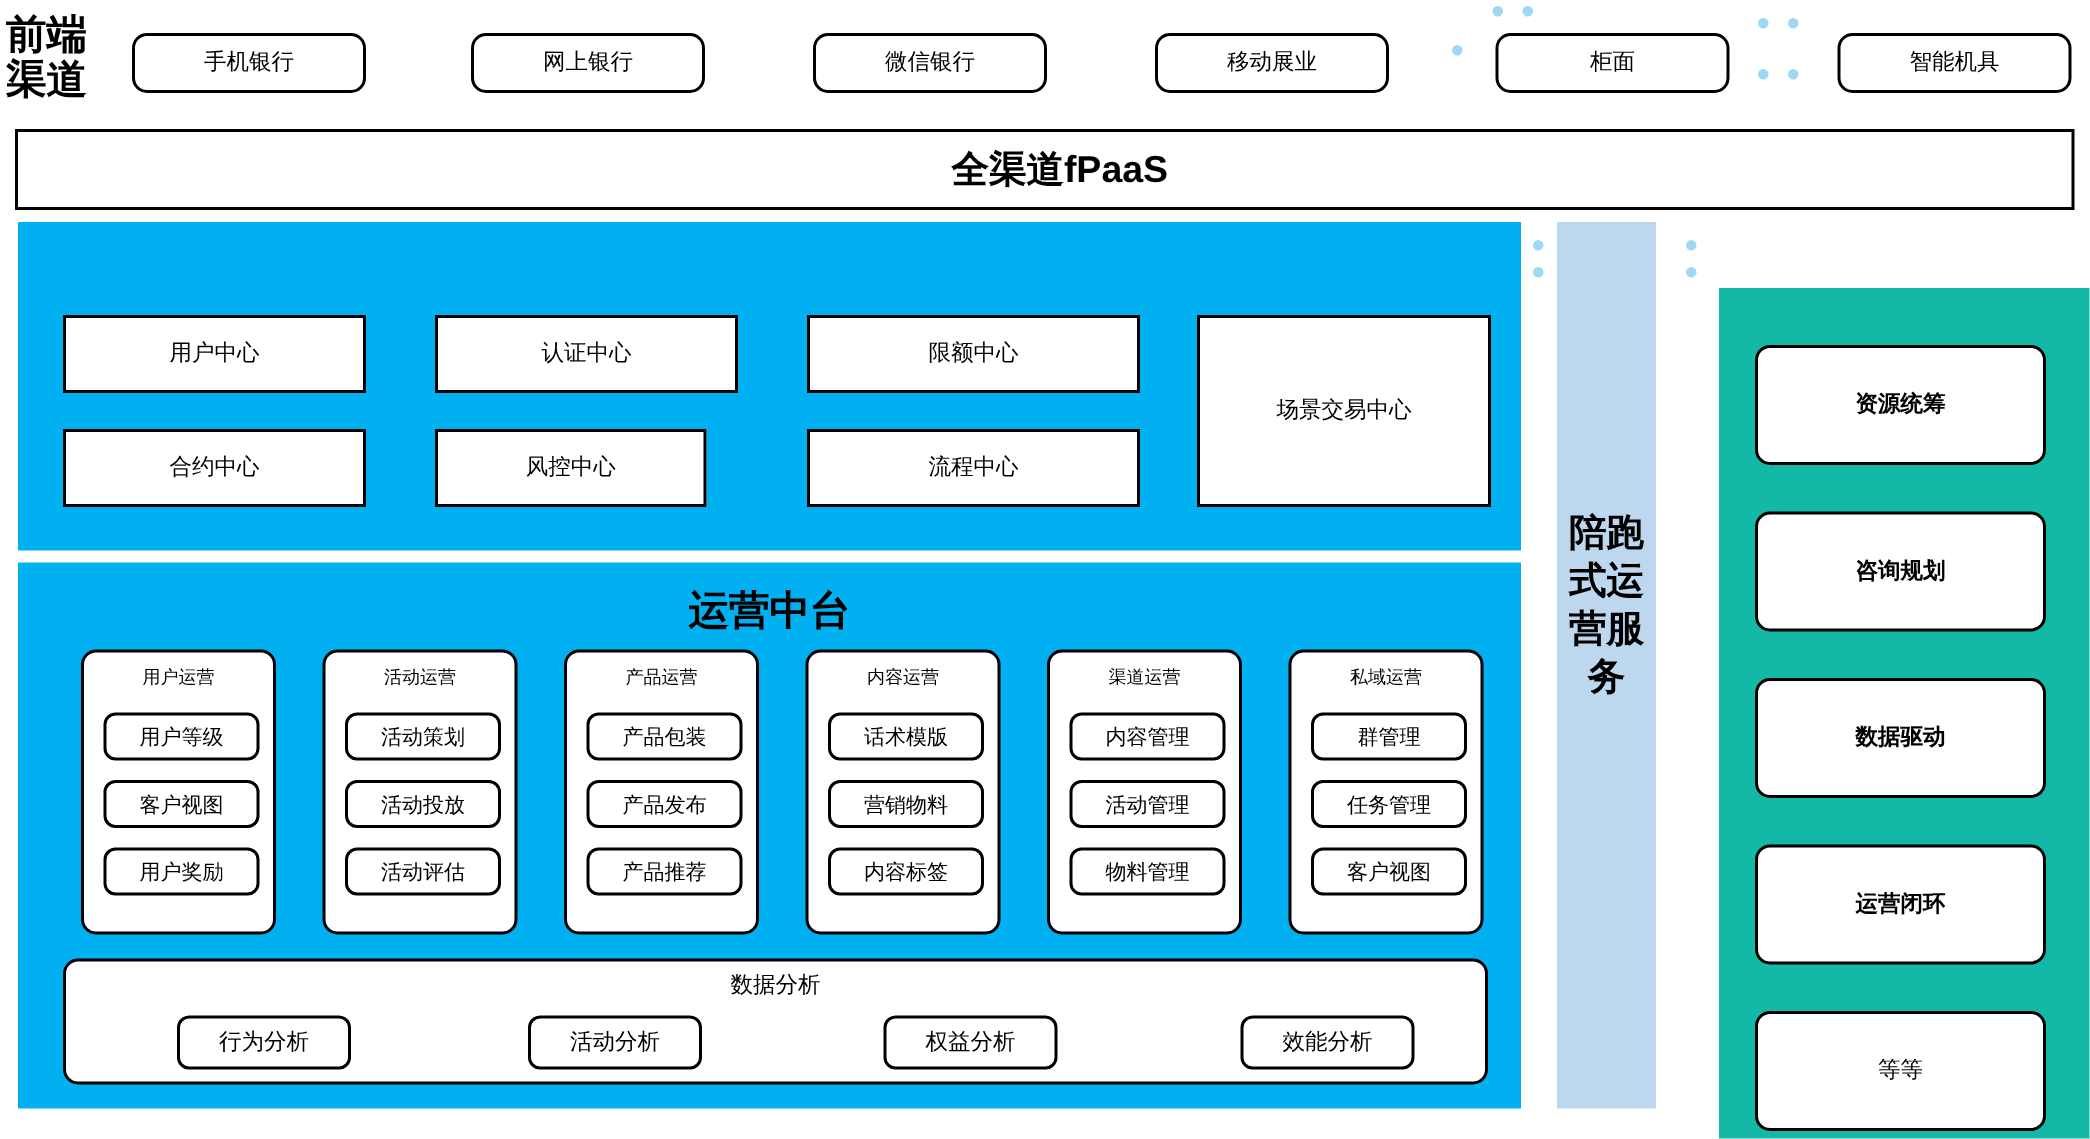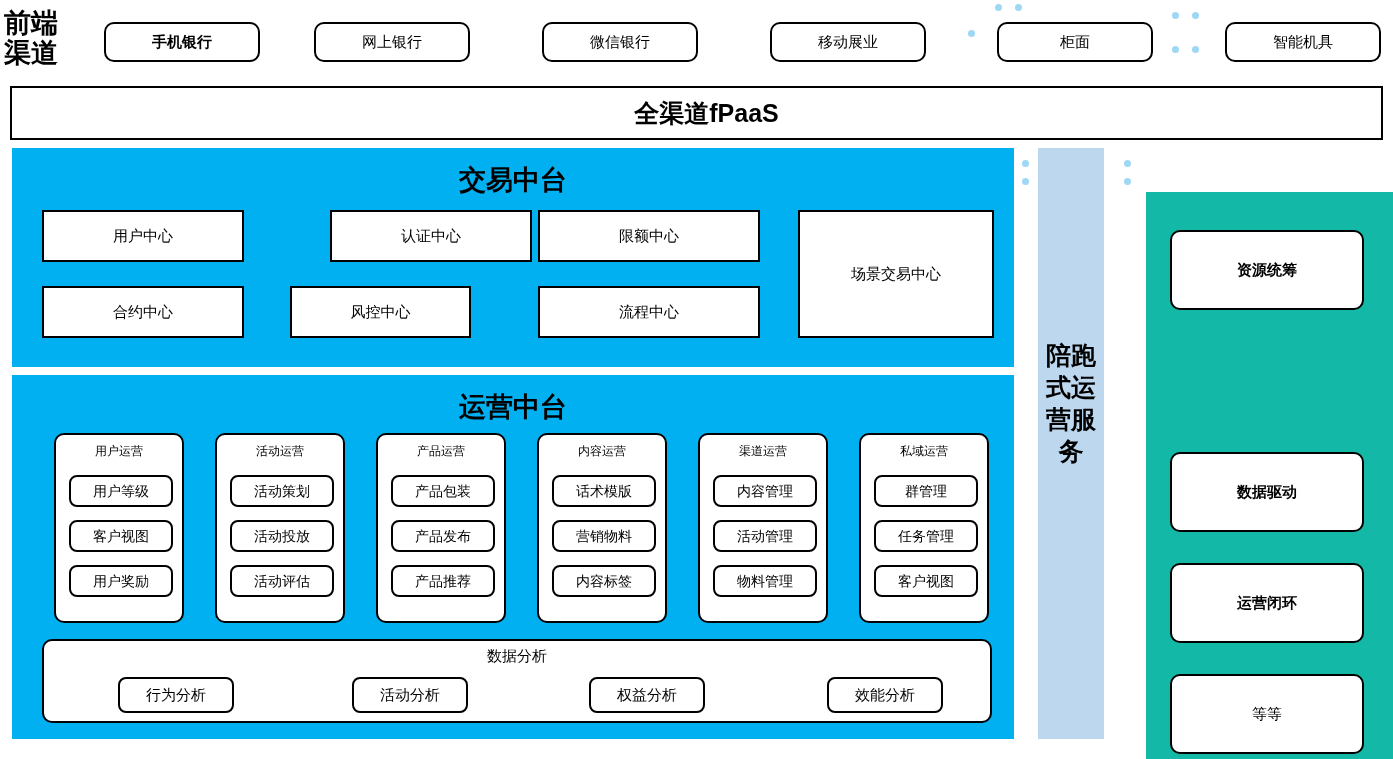--- a/index.html
+++ b/index.html
@@ -257,35 +257,34 @@
   <div class="speck" style="left:1022px;top:160px;"></div>
   <div class="speck" style="left:1124px;top:160px;"></div>
   <div class="speck" style="left:1022px;top:178px;"></div>
   <div class="speck" style="left:1124px;top:178px;"></div>
 
   <div id="channel-row">
     <div id="channel-label">
       <span>前端</span>
       <span>渠道</span>
     </div>
-    <div class="box rounded channel-box" style="left:104px;font-weight:bold;">手机银行</div>
+    <div class="box rounded channel-box" style="left:88px;">手机银行</div>
     <div class="box rounded channel-box" style="left:314px;">网上银行</div>
     <div class="box rounded channel-box" style="left:542px;">微信银行</div>
     <div class="box rounded channel-box" style="left:770px;">移动展业</div>
     <div class="box rounded channel-box" style="left:1225px;">智能机具</div>
     <div class="box rounded channel-box" style="left:997px;">柜面</div>
   </div>
 
   <div id="fpaas-bar" class="box">全渠道fPaaS</div>
 
   <div id="trade-panel" class="blue-panel">
-    <div id="trade-title" class="panel-title">交易中台</div>
 
     <div class="box trade-box" style="left:30px;top:62px;width:202px;">用户中心</div>
-    <div class="box trade-box" style="left:278px;top:62px;width:202px;margin-left:40px;">认证中心</div>
+    <div class="box trade-box" style="left:278px;top:62px;width:202px;">认证中心</div>
     <div class="box trade-box" style="left:526px;top:62px;width:222px;">限额中心</div>
 
     <div class="box trade-box" style="left:30px;top:138px;width:202px;">合约中心</div>
     <div class="box trade-box" style="left:278px;top:138px;width:181px;">风控中心</div>
     <div class="box trade-box" style="left:526px;top:138px;width:222px;">流程中心</div>
 
     <div id="trade-scene" class="box">场景交易中心</div>
   </div>
 
   <div id="ops-panel" class="blue-panel">
@@ -341,18 +340,19 @@
       <div class="box analysis-item" style="left:783px;">效能分析</div>
     </div>
   </div>
 
   <div id="service-col">
     <div id="service-col-label">陪跑式运营服务</div>
   </div>
 
   <div id="right-panel">
     <div class="box rounded right-item" style="top:38px;">资源统筹</div>
+    <div class="box rounded right-item" style="top:149px;">咨询规划</div>
     <div class="box rounded right-item" style="top:260px;">数据驱动</div>
     <div class="box rounded right-item" style="top:371px;">运营闭环</div>
     <div class="box rounded right-item last" style="top:482px;">等等</div>
   </div>
 
 </div>
 
 </body></html>

